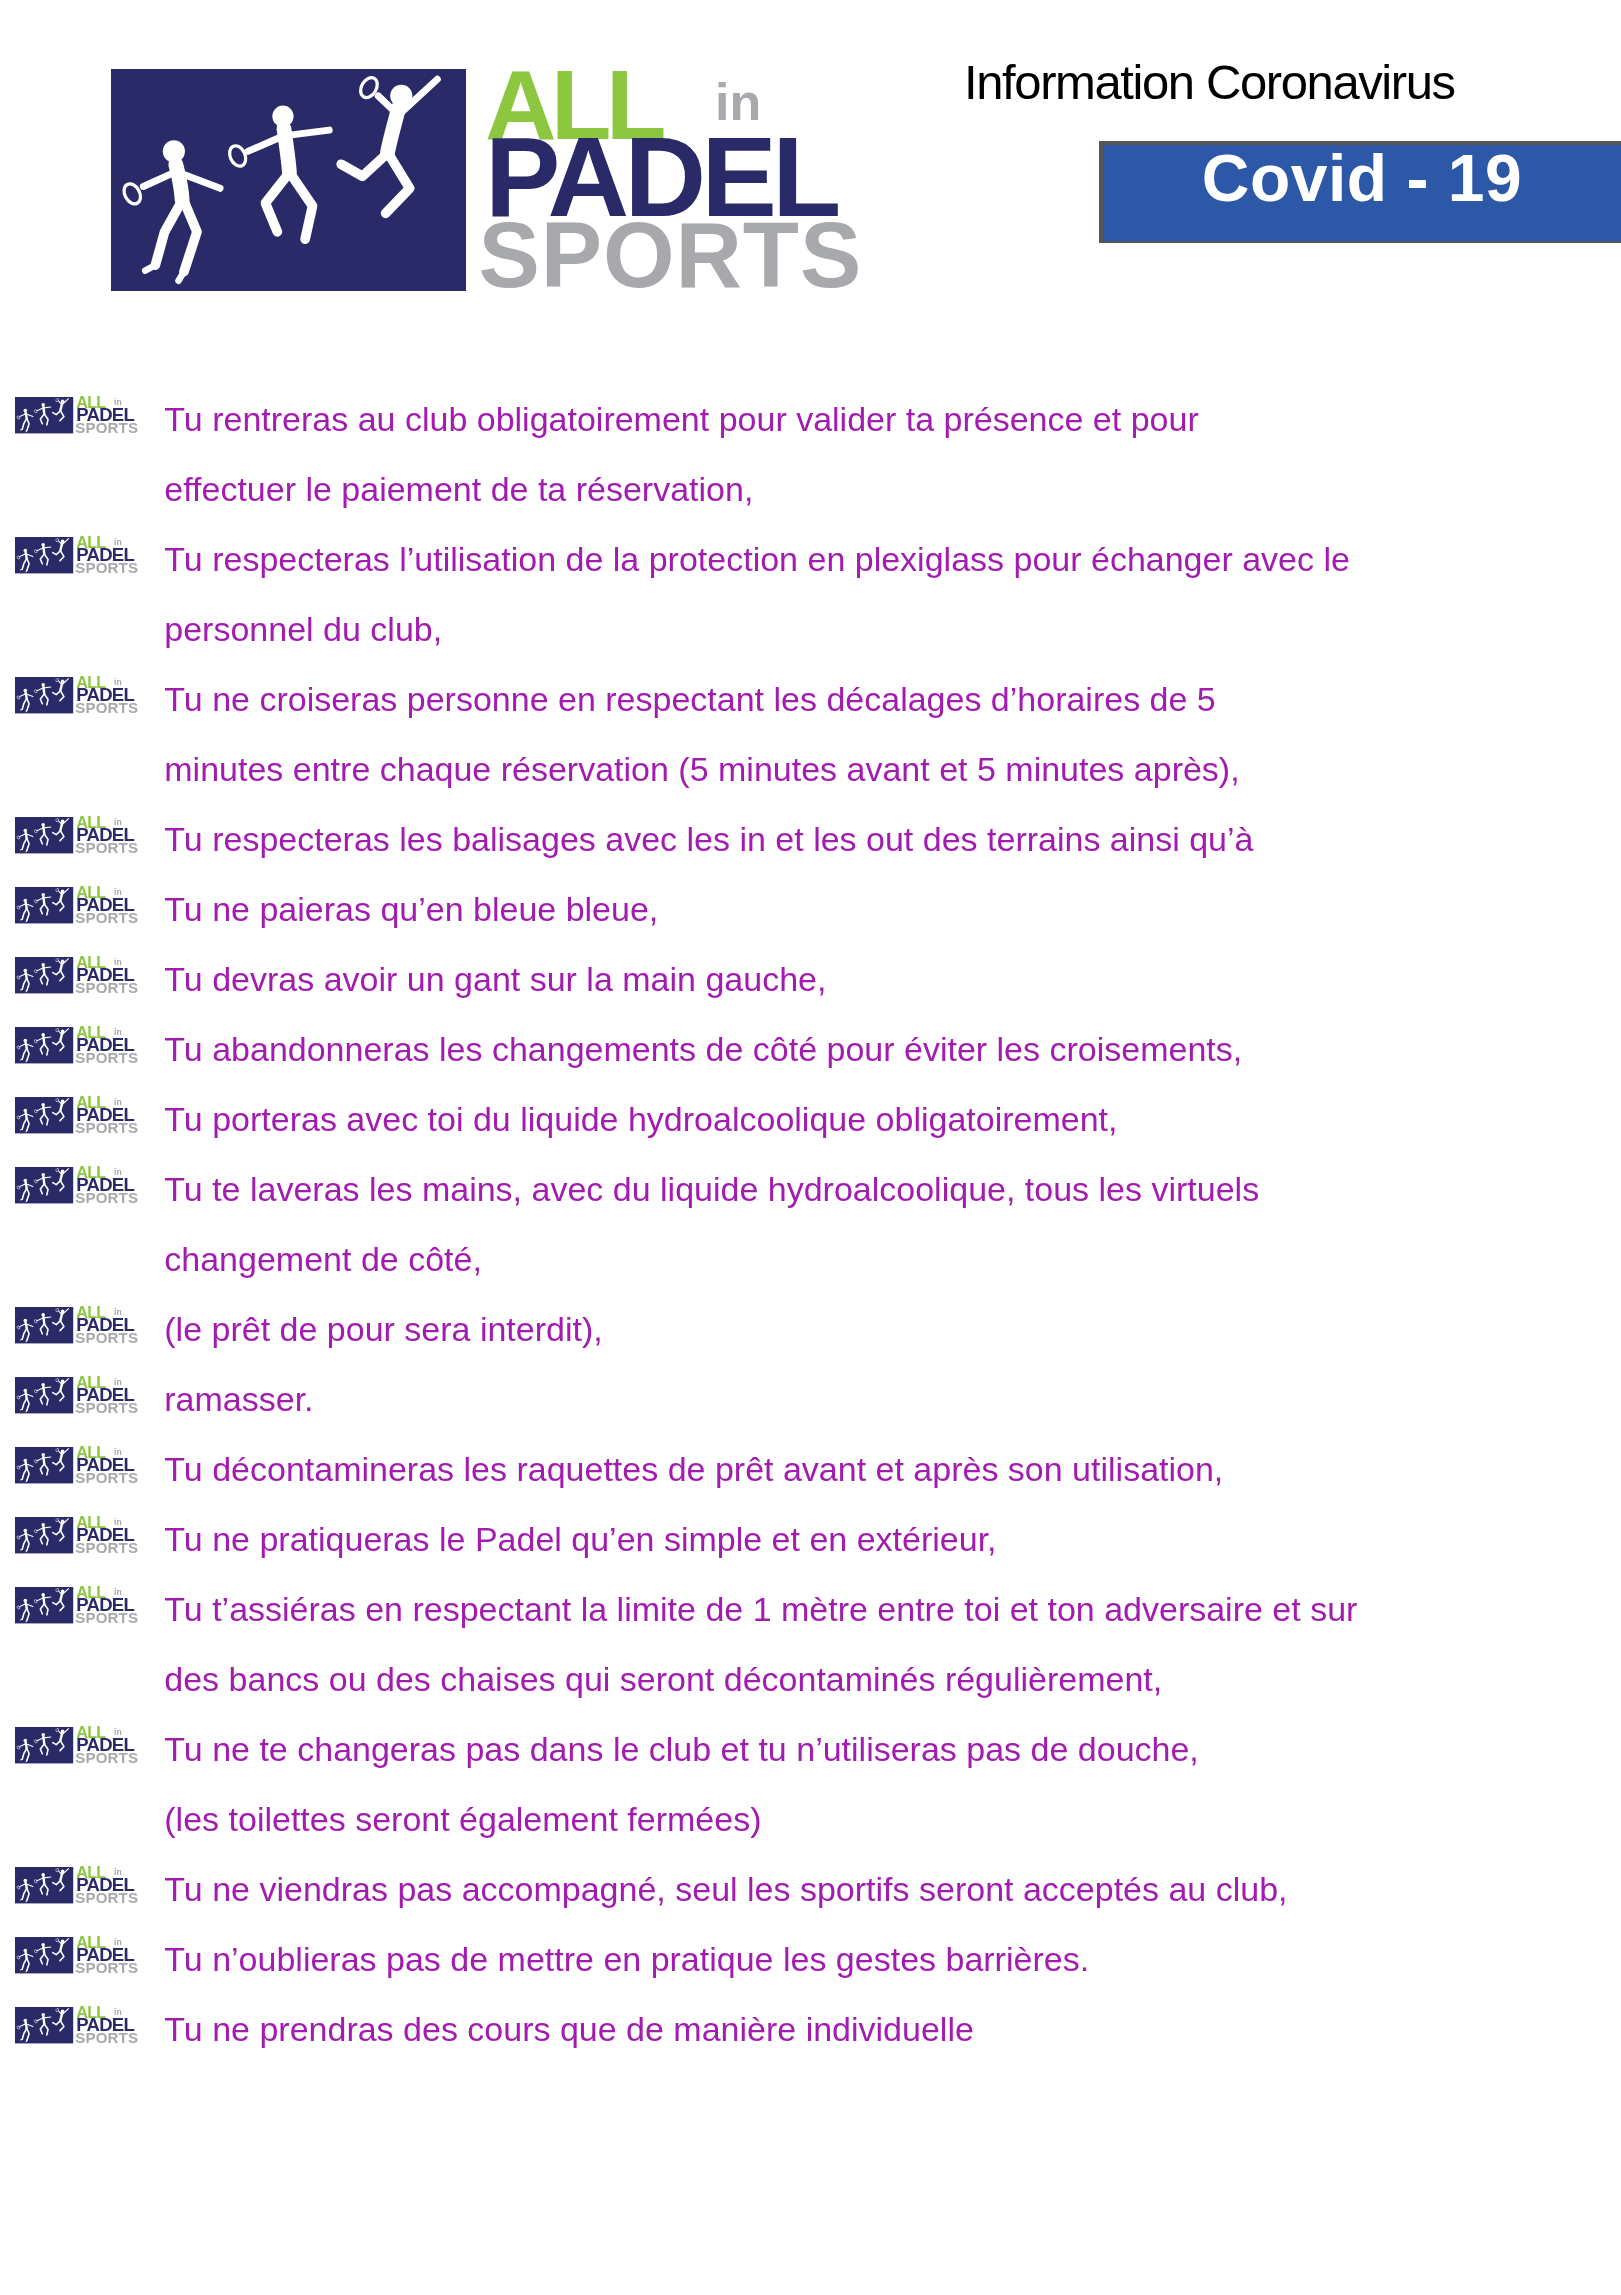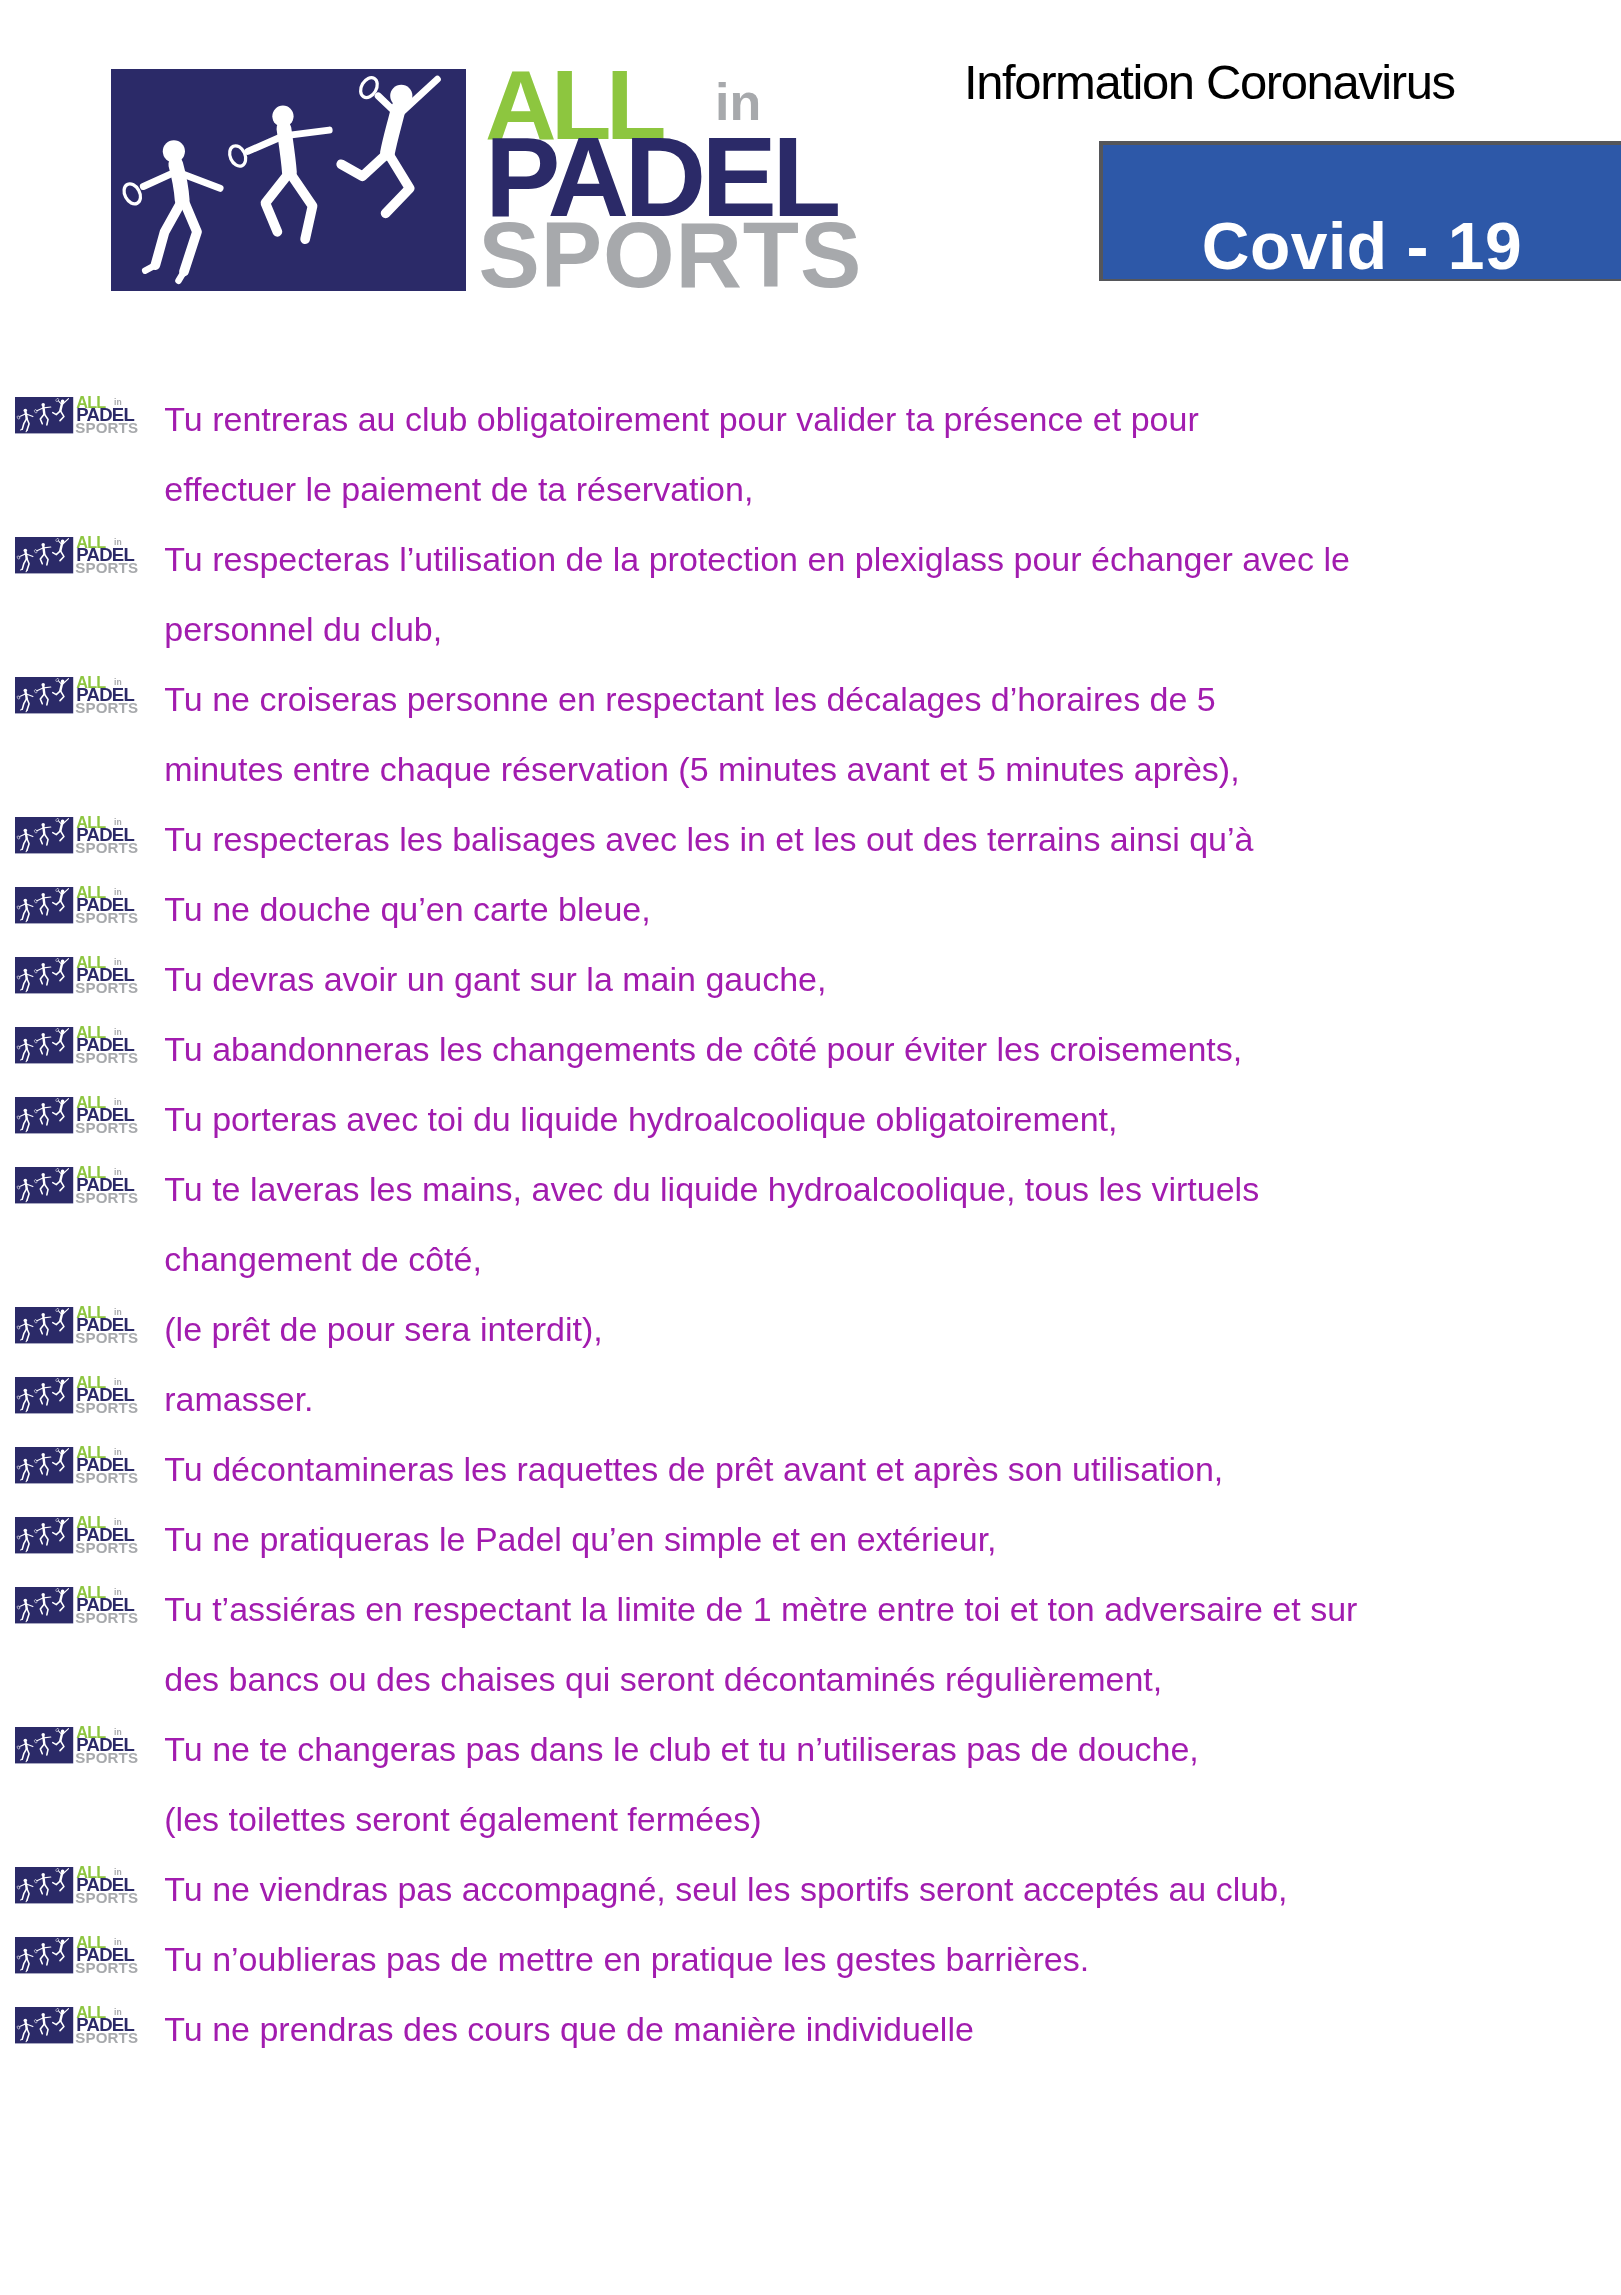--- a/index.html
+++ b/index.html
@@ -42,27 +42,27 @@
   }
   .brand-logo{position:absolute;left:111px;top:69px;}
 
   
   .page-title{
     position:absolute;left:964px;top:58px;
     font-weight:normal;font-size:49px;line-height:1;
     letter-spacing:-1.4px;color:#000;white-space:nowrap;
   }
   .covid-badge{
-    position:absolute;left:1099px;top:141px;width:522px;height:140px;
+    position:absolute;left:1099px;top:141px;width:522px;height:102px;
     box-sizing:border-box;
     background:#2d58a8;
     border-top:4.6px solid #55565a;
     border-left:4.2px solid #55565a;
     border-bottom:2.8px solid #55565a;
-    display:flex;align-items:flex-end;justify-content:center;
+    display:flex;align-items:flex-start;justify-content:center;
   }
   .covid-badge .label{
     color:#ffffff;font-weight:bold;font-size:66px;line-height:1;
     letter-spacing:0.5px;white-space:nowrap;
   }
 
   
   .rules{
     position:absolute;left:15.3px;top:384px;right:0;
     list-style:none;margin:0;padding:0;
@@ -253,21 +253,21 @@
           <span class="logo-words">
             <span class="w-all">ALL</span>
             <span class="w-in">in</span>
             <span class="w-padel">PADEL</span>
             <span class="w-sports">SPORTS</span>
           </span>
         </span>
       </span>
     </span>
     <span class="lines">
-      <span class="line">Tu ne douche qu’en carte bleue,</span>
+      <span class="line">Tu ne paieras qu’en bleue bleue,</span>
 
     </span>
   </li>
 
   <li class="rule">
     <span class="bullet-col">
       <span class="bullet-logo">
         <span class="logo">
           <span class="logo-square">
             <svg viewBox="0 0 768 480">

